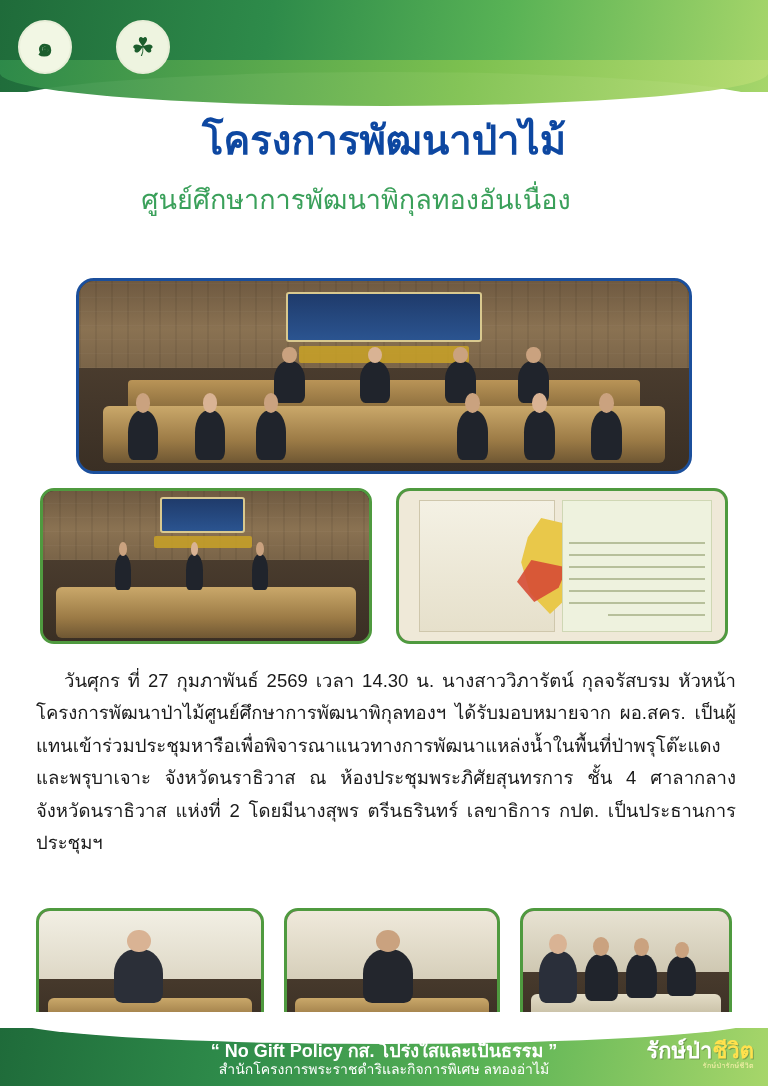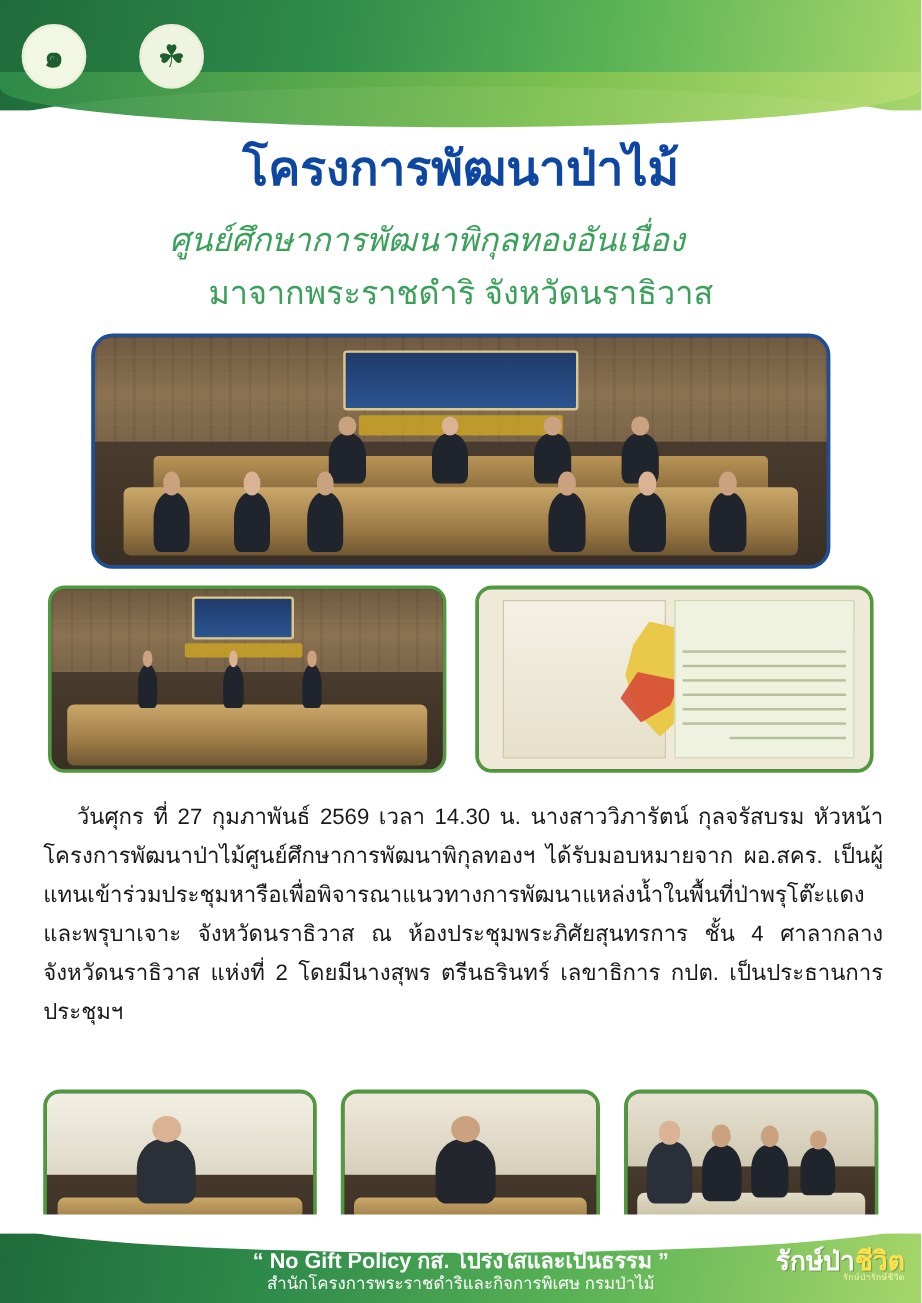--- a/index.html
+++ b/index.html
@@ -54,21 +54,21 @@
   .title-main {
     position:absolute; top:108px; left:0; width:768px;
     text-align:center;
     font-size:40px; font-weight:bold; color:#0d47a1;
     letter-spacing:0px;
     text-shadow: 1px 1px 0 rgba(255,255,255,0.7);
   }
   .title-sub1 {
     position:absolute; top:178px; left:0; width:712px;
     text-align:center;
-    font-size:27px; color:#3aa05a; font-weight:normal;font-style:italic;
+    font-size:27px; color:#3aa05a; font-weight:normal;
   }
   .title-sub2 {
     position:absolute; top:222px; left:0; width:768px;
     text-align:center;
     font-size:27px; color:#3aa05a; font-weight:normal;
   }
 
   
   .photo {
     position:absolute;
@@ -219,21 +219,20 @@
     <div class="logo-circle">
       <span class="logo-glyph">๑</span>
     </div>
     <div class="logo-circle second">
       <span class="logo-glyph">☘</span>
     </div>
   </div>
 
   <div class="title-main">โครงการพัฒนาป่าไม้</div>
   <div class="title-sub1">ศูนย์ศึกษาการพัฒนาพิกุลทองอันเนื่อง</div>
-  <div class="title-sub2">มาจากพระราชดำริ จังหวัดนราธิวาส</div>
 
   <div class="photo ring p-hero">
     <div class="room">
       <div class="wall"></div>
       <div class="wall-pattern"></div>
       <div class="screen"></div>
       <div class="banner"></div>
       <div class="table2"></div>
       <div class="table"></div>
       <div class="person" style="left:32%;bottom:36%;"></div>
@@ -305,21 +304,21 @@
       <div class="table" style="bottom:0;height:30%;background:linear-gradient(180deg,#e3dcc6,#b6ac90);"></div>
       <div class="person f" style="left:8%;bottom:22%;width:18%;height:44%;background:#2a2f3a;"></div>
       <div class="person" style="left:30%;bottom:24%;width:16%;height:40%;background:#20242c;"></div>
       <div class="person" style="left:50%;bottom:26%;width:15%;height:38%;background:#20242c;"></div>
       <div class="person" style="left:70%;bottom:28%;width:14%;height:34%;background:#20242c;"></div>
     </div>
   </div>
 
   <div class="footer">
     <div class="footer-line1">“ No Gift Policy กส. โปร่งใสและเป็นธรรม ”</div>
-    <div class="footer-line2">สำนักโครงการพระราชดำริและกิจการพิเศษ กรมป่าไม้</div>
+    <div class="footer-line2">สำนักโครงการพระราชดำริและกิจการพิเศษ ลทองอ่าไม้</div>
     <div class="footer-logo">
       <div class="fl-main">
         <span>รักษ์ป่า</span><span class="fl-accent">ชีวิต</span>
       </div>
       <div class="fl-sub">รักษ์ป่ารักษ์ชีวิต</div>
     </div>
   </div>
 
 </div>
 

